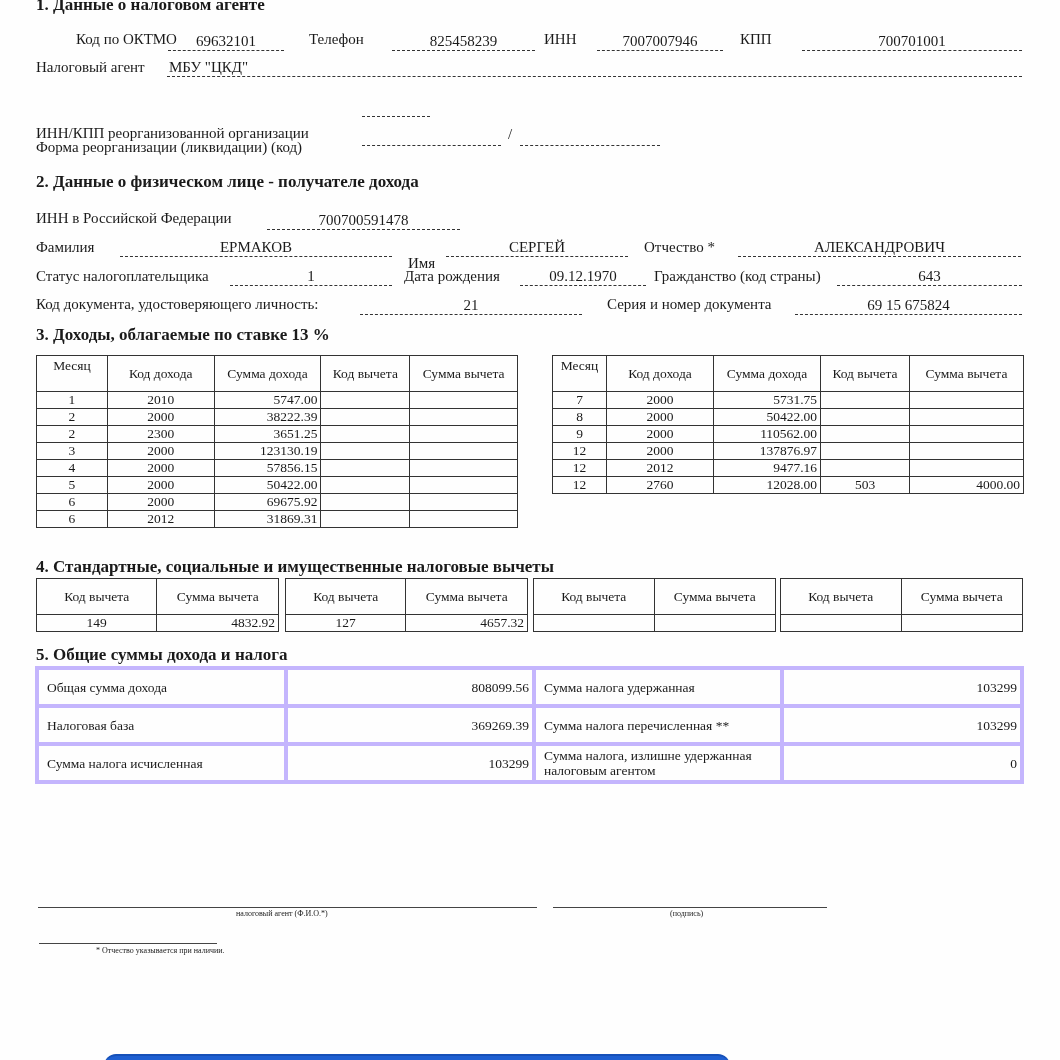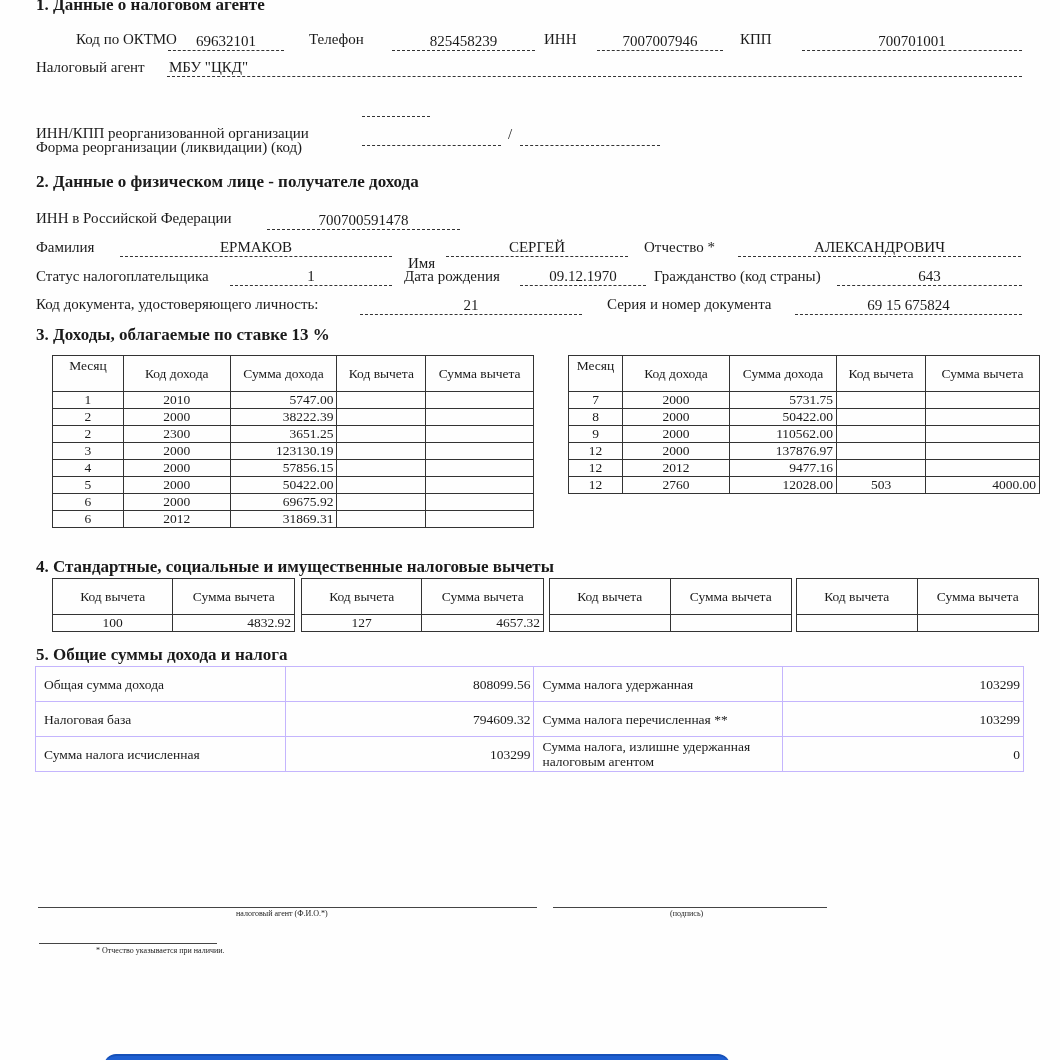--- a/index.html
+++ b/index.html
@@ -4,28 +4,28 @@
 <style>
   html, body { margin:0; padding:0; }
   body {
     width:1060px; height:1060px; background:#fefefe; position:relative; overflow:hidden;
     font-family:"Liberation Serif", "DejaVu Serif", serif; color:#1a1a1a; font-size:15px;
   }
   h2.sec { position:absolute; margin:0; font-size:17px; font-weight:bold; white-space:nowrap; }
   .lbl { position:absolute; white-space:nowrap; font-size:15px; }
   .fld { position:absolute; border-bottom:1px dashed #333; text-align:center; font-size:15px; height:18px; line-height:18px; white-space:nowrap; }
   .fld.left { text-align:left; padding-left:2px; }
-  table.grid { position:absolute; border-collapse:collapse; font-size:13.5px;margin-left:16px; }
+  table.grid { position:absolute; border-collapse:collapse; font-size:13.5px; }
   table.grid td, table.grid th { border:1px solid #333; padding:0 3px; font-weight:normal; }
   table.grid th { line-height:14px; vertical-align:middle; text-align:center; }
   table.grid td { height:16px; line-height:16px; }
   .c { text-align:center; }
   .r { text-align:right; }
   table.sum { position:absolute; border-collapse:collapse; font-size:13.5px; left:35px; top:666px; width:989px; }
-  table.sum td { border:1px solid #c4b5fd; padding:0 4px 0 8px; height:34px; line-height:15px; vertical-align:middle; }
+  table.sum td { border:4px solid #c4b5fd; padding:0 4px 0 8px; height:34px; line-height:15px; vertical-align:middle; }
   table.sum td.v { text-align:right; padding-right:3px; }
   .sigline { position:absolute; border-top:1.5px solid #444; }
   .small { position:absolute; font-size:8px; white-space:nowrap; }
   .blue-btn { position:absolute; left:104px; top:1054px; width:626px; height:40px; background:#1e5fd1; border-radius:12px; border-top:2px solid #1650b8; }
 </style>
 </head>
 <body>
 
 <h2 class="sec" style="left:36px;top:-5px;">1. Данные о налоговом агенте</h2>
 
@@ -221,21 +221,21 @@
     <colgroup>
         <col style="width:121px">
         <col style="width:122px">
       </colgroup>
     <tbody>
         <tr style="height:36px;">
       <th style="white-space:normal;">Код вычета</th>
       <th>Сумма вычета</th>
     </tr>
     <tr>
-      <td class="c">100</td>
+      <td class="c">149</td>
       <td class="r">4832.92</td>
     </tr>
       </tbody>
     </table>
     <table class="grid" style="left: 285px; top: 578px; width: 243px;">
     <colgroup>
         <col style="width:121px">
         <col style="width:122px">
       </colgroup>
     <tbody>
@@ -293,21 +293,21 @@
     </colgroup>
   <tbody id="sum-body">
       <tr>
     <td>Общая сумма дохода</td>
     <td class="v">808099.56</td>
     <td>Сумма налога удержанная</td>
     <td class="v">103299</td>
       </tr>
       <tr>
     <td>Налоговая база</td>
-    <td class="v">794609.32</td>
+    <td class="v">369269.39</td>
     <td>Сумма налога перечисленная **</td>
     <td class="v">103299</td>
       </tr>
       <tr>
     <td>Сумма налога исчисленная</td>
     <td class="v">103299</td>
     <td>Сумма налога, излишне удержанная налоговым агентом</td>
     <td class="v">0</td>
       </tr>
     </tbody>

